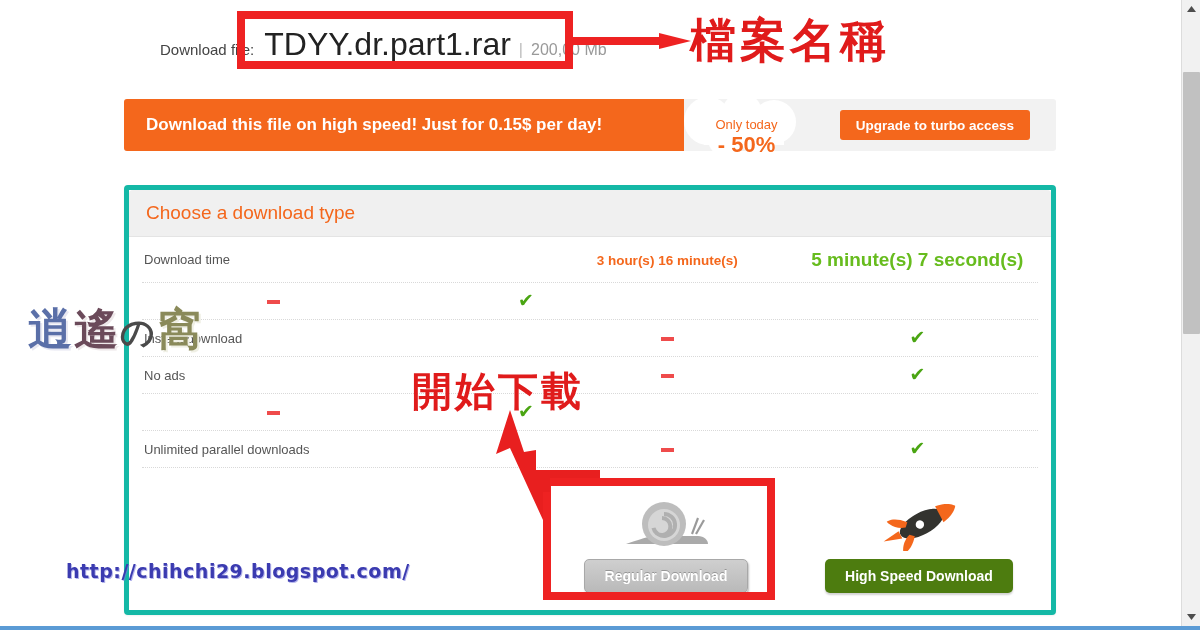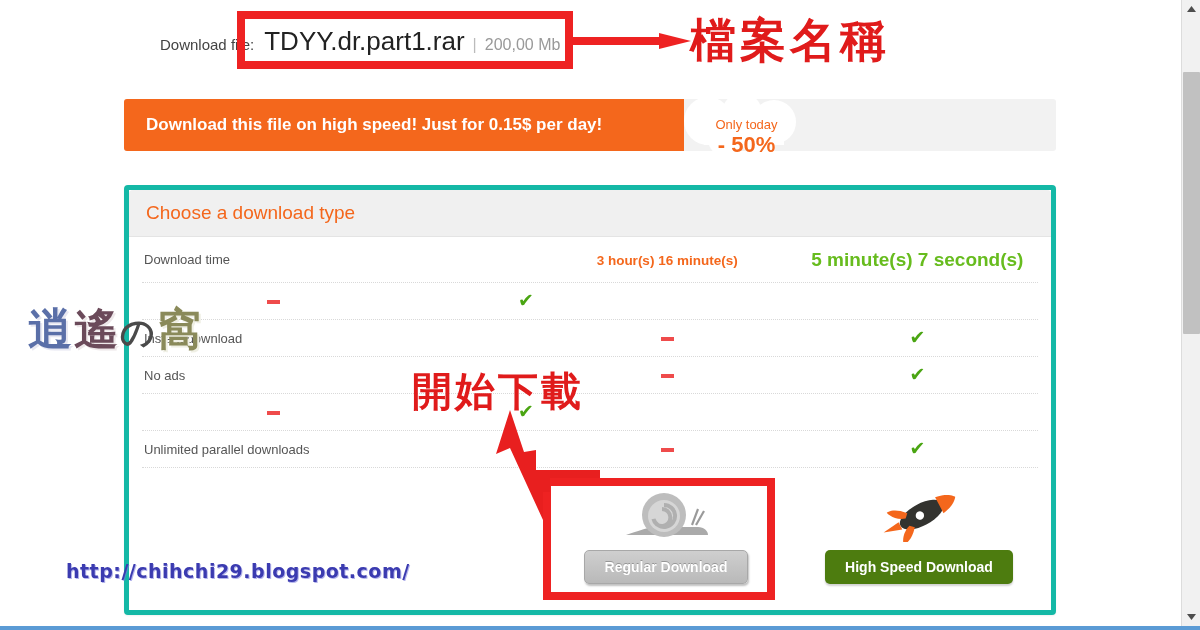--- a/index.html
+++ b/index.html
@@ -17,21 +17,21 @@
 
   
   #filename-row {
     position: absolute; left: 124px; top: 26px;
     display: flex; align-items: baseline; margin-left: 36px;
   }
   #download-file-label {
     font-size: 15px; color: #444; white-space: nowrap;
   }
   #filename-value {
-    font-size: 26px; color: #222; margin-left: 10px; white-space: nowrap;
+    font-size: 32px; color: #222; margin-left: 10px; white-space: nowrap;
     font-weight: 400;
   }
   #filesize-sep { font-size: 16px; color: #bbb; margin: 0 8px; }
   #filesize-value { font-size: 16px; color: #999; white-space: nowrap; }
 
   
   #annot-box-filename {
     position: absolute; left: 237px; top: 11px;
     width: 336px; height: 58px;
     border: 8px solid #ee2222;
@@ -119,21 +119,21 @@
   .time-regular { color: #f4671c; font-size: 13.5px; font-weight: bold; white-space: nowrap; }
   .time-premium { color: #67bc1e; font-size: 19px; font-weight: bold; white-space: nowrap; }
   .mark-dash {
     display: inline-block; width: 13px; height: 4px;
     background: #ef4b4b; vertical-align: middle;
   }
   .mark-check { color: #4aa512; font-size: 19px; font-weight: bold; line-height: 1; }
 
   
   #actions {
-    position: absolute; left: 0; top: 290px;
+    position: absolute; left: 0; top: 299px;
     width: 930px; height: 138px;
     display: flex;
   }
   #col-watermark { width: 406px; position: relative; }
   #col-regular {
     width: 262px; display: flex; flex-direction: column;
     align-items: center; justify-content: flex-start; padding-top: 8px;
   }
   #col-premium {
     width: 244px; display: flex; flex-direction: column;
@@ -250,20 +250,21 @@
         <circle cx="62" cy="44" r="18"></circle>
         <circle cx="95" cy="45" r="17"></circle>
         <rect x="40" y="22" width="80" height="28"></rect>
       </g>
     </svg>
     <div id="promo-cloud-text">
       <span id="promo-only-today">Only today</span>
       <span id="promo-discount">- 50%</span>
     </div>
 
+    <button id="upgrade-btn">Upgrade to turbo access</button>
   </div>
 
   <div id="panel">
     <div id="panel-header">
       <span id="panel-title">Choose a download type</span>
     </div>
 
     <div id="table">
 
       <div class="trow first">

